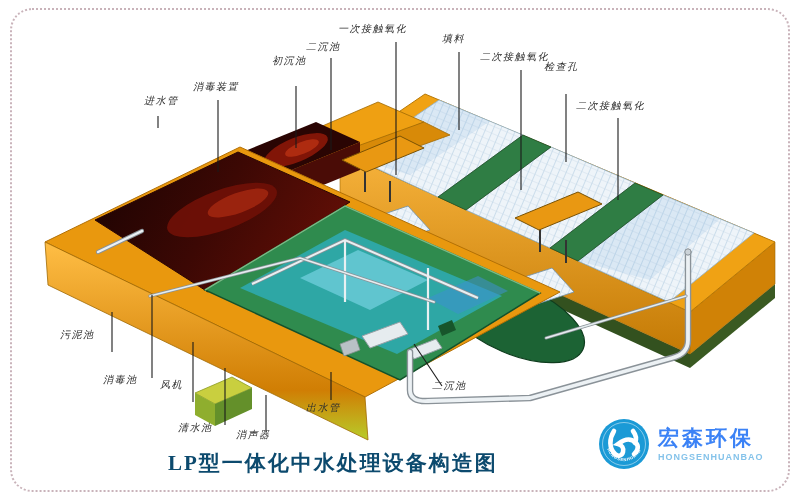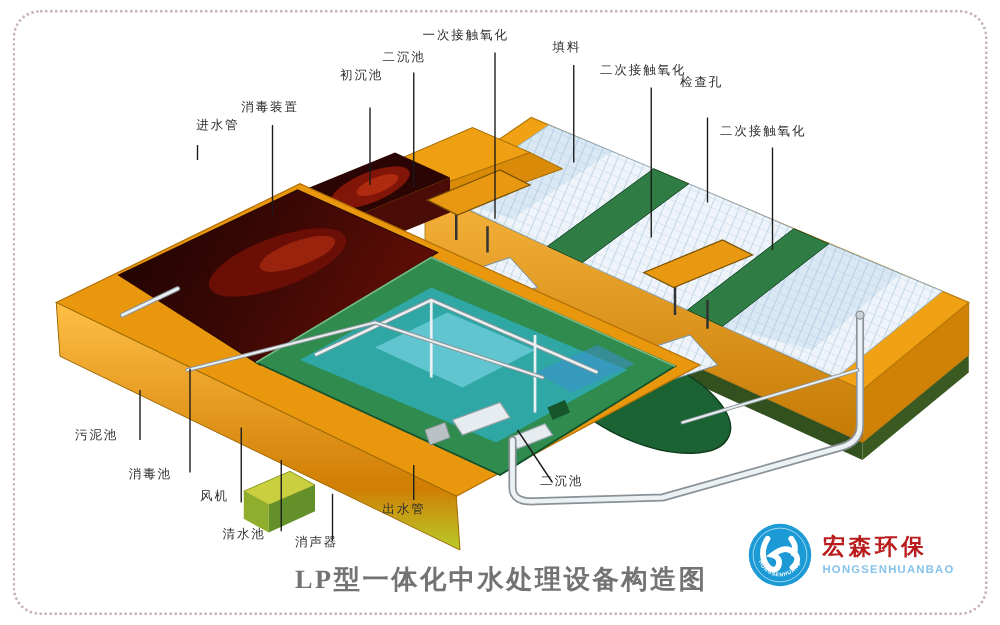--- a/index.html
+++ b/index.html
@@ -2,27 +2,27 @@
 <html><head>
 <meta charset="utf-8">
 <style>
   html,body{margin:0;padding:0;background:#fff;}
   .stage{position:relative;width:800px;height:500px;background:#ffffff;overflow:hidden;
          font-family:"Liberation Sans", sans-serif;}
   .border-frame{position:absolute;left:10px;top:8px;right:10px;bottom:8px;
                 border:2px dotted #c9b3ba;border-radius:22px;pointer-events:none;}
   .art{position:absolute;left:0;top:0;width:800px;height:500px;}
   .callout{position:absolute;font-size:10px;color:#2e2e2e;letter-spacing:1.5px;
-           white-space:nowrap;line-height:1;}
-  .title{position:absolute;left:168px;top:449px;width:466px;text-align:center;
+           white-space:nowrap;line-height:1;font-style:italic;}
+  .title{position:absolute;left:168px;top:449px;width:466px;text-align:left;
          font-family:"Liberation Serif", serif;font-weight:bold;font-size:21px;
-         letter-spacing:2px;color:#737373;}
+         letter-spacing:2px;color:#0c4a6e;}
   .logo{position:absolute;left:598px;top:418px;display:flex;align-items:center;gap:8px;}
   .logo-mark{width:52px;height:52px;display:block;}
-  .logo-cn{font-size:18px;font-weight:bold;color:#b91c1c;letter-spacing:3px;line-height:1.1;}
+  .logo-cn{font-size:21px;font-weight:bold;color:#3b82f6;letter-spacing:3px;line-height:1.1;}
   .logo-en{font-size:9px;font-weight:bold;color:#85c3ea;letter-spacing:1px;margin-top:2px;}
 </style>
 </head>
 <body>
 
 <div class="stage">
 
   <svg class="art" viewBox="0 0 800 500">
     <defs>
       <linearGradient id="orangeSide" x1="0" y1="0" x2="0" y2="1">
@@ -140,32 +140,32 @@
       <line x1="112" y1="352" x2="112" y2="312"></line>
       <line x1="152" y1="378" x2="152" y2="295"></line>
       <line x1="193" y1="402" x2="193" y2="342"></line>
       <line x1="225" y1="425" x2="225" y2="368"></line>
       <line x1="266" y1="432" x2="266" y2="395"></line>
       <line x1="331" y1="400" x2="331" y2="372"></line>
       <line x1="442" y1="386" x2="414" y2="344"></line>
     </g>
   </svg>
 
-  <div class="callout" style="left:157px;top:96px">进水管</div>
+  <div class="callout" style="left:144px;top:96px">进水管</div>
   <div class="callout" style="left:193px;top:82px">消毒装置</div>
   <div class="callout" style="left:272px;top:56px">初沉池</div>
   <div class="callout" style="left:306px;top:42px">二沉池</div>
   <div class="callout" style="left:338px;top:24px">一次接触氧化</div>
   <div class="callout" style="left:442px;top:34px">填料</div>
   <div class="callout" style="left:480px;top:52px">二次接触氧化</div>
   <div class="callout" style="left:544px;top:62px">检查孔</div>
   <div class="callout" style="left:576px;top:101px">二次接触氧化</div>
-  <div class="callout" style="left:60px;top:344px">污泥池</div>
+  <div class="callout" style="left:60px;top:330px">污泥池</div>
   <div class="callout" style="left:103px;top:375px">消毒池</div>
-  <div class="callout" style="left:160px;top:393px">风机</div>
+  <div class="callout" style="left:160px;top:380px">风机</div>
   <div class="callout" style="left:178px;top:423px">清水池</div>
   <div class="callout" style="left:236px;top:430px">消声器</div>
   <div class="callout" style="left:306px;top:403px">出水管</div>
   <div class="callout" style="left:432px;top:381px">二沉池</div>
 
   <div class="title">LP型一体化中水处理设备构造图</div>
 
   <div class="logo">
     <svg class="logo-mark" viewBox="0 0 52 52">
       <circle cx="26" cy="26" r="25" fill="#1b9ad6"></circle>

